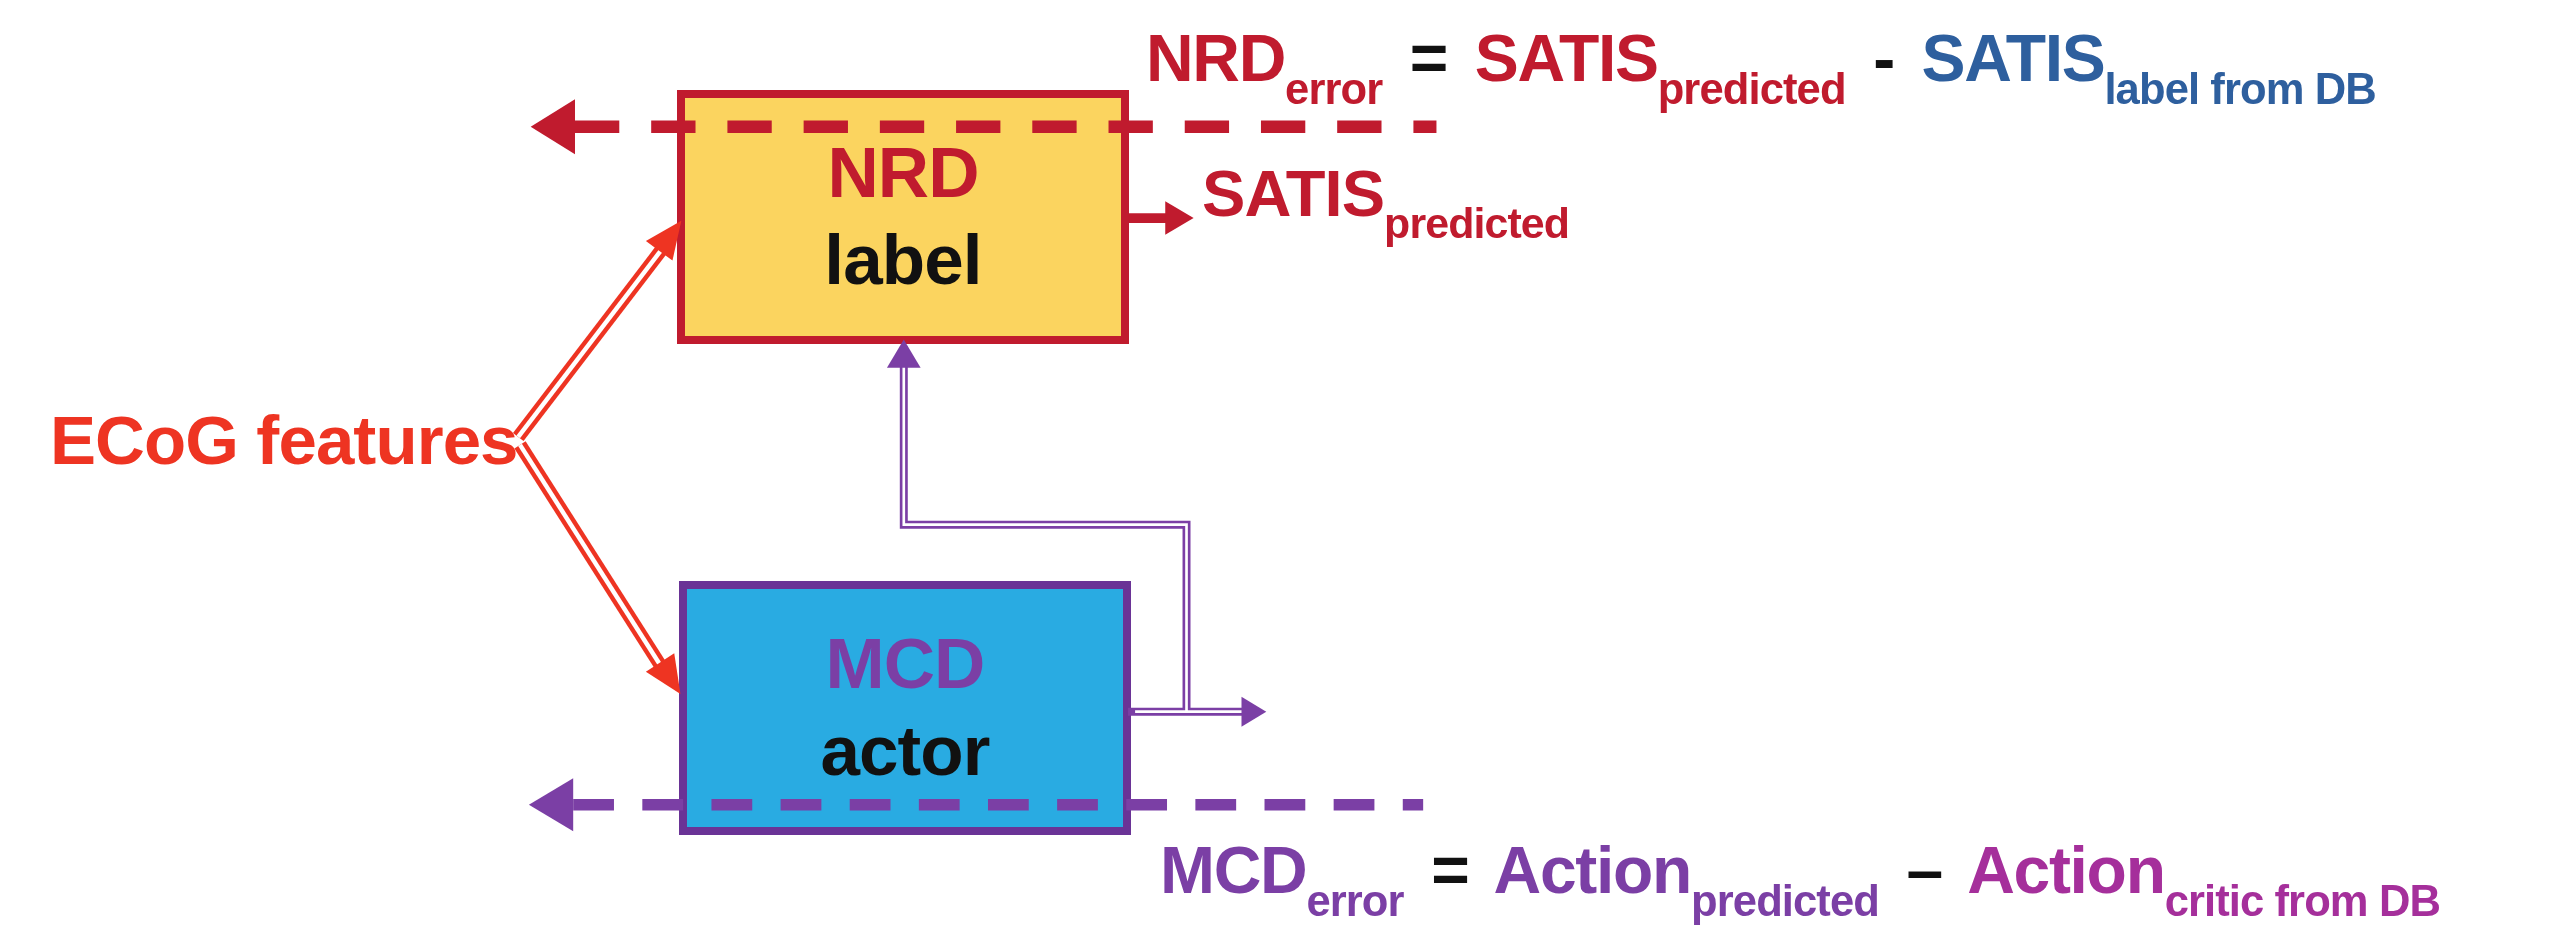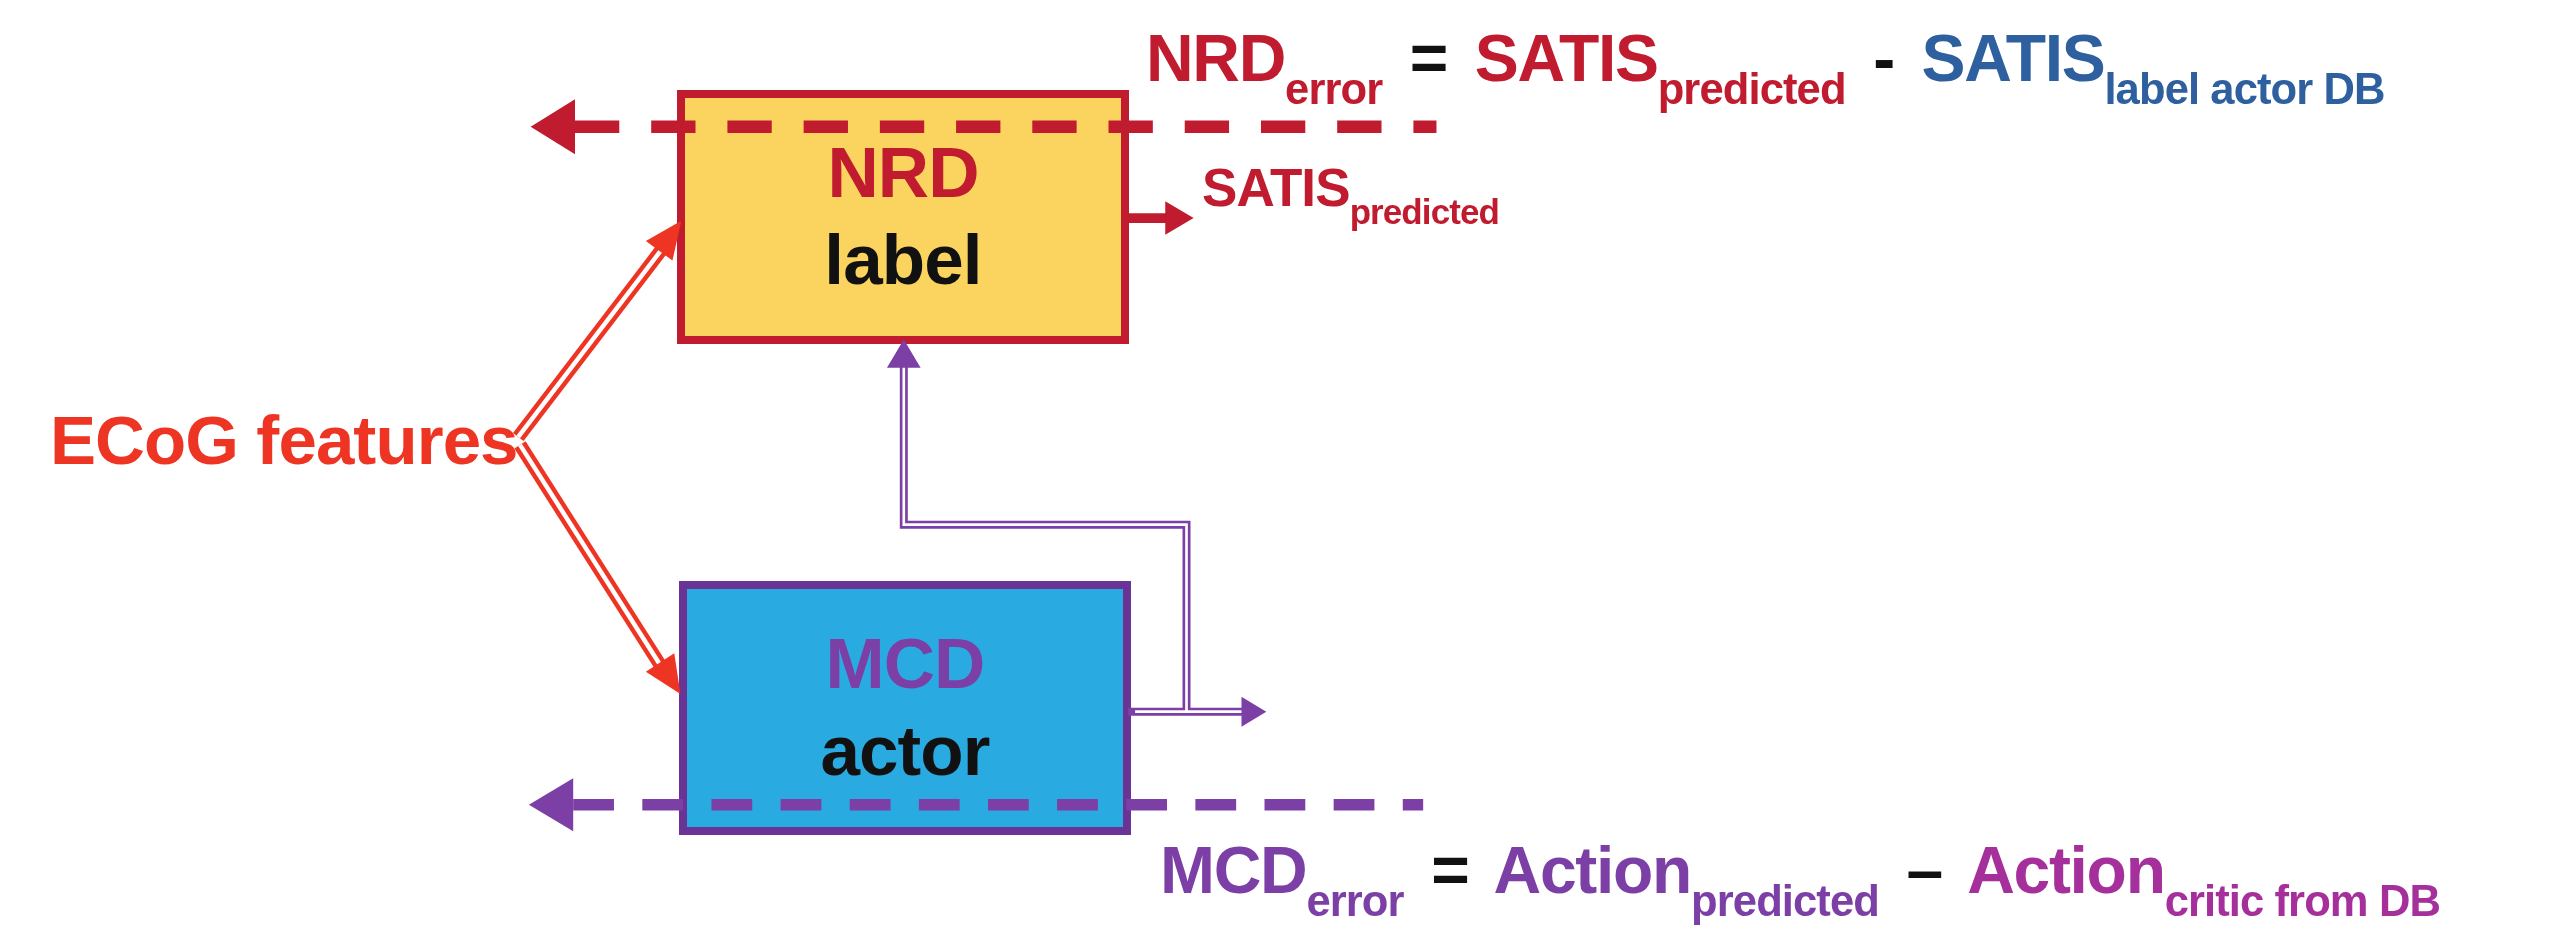--- a/index.html
+++ b/index.html
@@ -29,21 +29,21 @@
   }
   .box-title,.box-subtitle{font-size:71px;line-height:1.05;letter-spacing:-0.9px;}
   .c-crimson{color:var(--crimson,#C01B2E);}
   .c-brightred{color:var(--bright-red,#EE3422);}
   .c-blue{color:var(--blue,#2E5F9E);}
   .c-purple{color:var(--purple,#7B3FA5);}
   .c-magenta{color:var(--magenta,#A52F9B);}
   .c-black{color:var(--black,#111111);}
   .txt{position:absolute;z-index:3;white-space:nowrap;line-height:1;}
   .ecog{left:23px;top:406px;font-size:69px;letter-spacing:-0.9px;margin-left:27px;}
-  .outlabel{font-size:53px;letter-spacing:-0.9px;}
+  .outlabel{font-size:65px;letter-spacing:-0.9px;}
   .satis-out{left:1202px;top:161px;}
   .action-out{left:1296px;top:663px;}
   .formula{font-size:66px;letter-spacing:-1.3px;}
   .formula-top{left:1146px;top:25px;}
   .formula-bottom{left:1160px;top:837px;}
   .sub{font-size:0.66em;position:relative;top:0.52em;white-space:pre;letter-spacing:-0.9px;}
   .op{margin:0 0.16em;}
 </style>
 </head>
 <body>
@@ -102,21 +102,21 @@
   <div class="txt outlabel satis-out c-crimson">
     <span>SATIS</span><span class="sub">predicted</span>
   </div>
 
 
   <div class="txt formula formula-top">
     <span class="c-crimson"><span>NRD</span><span class="sub">error</span></span>
     <span class="op c-black">=</span>
     <span class="c-crimson"><span>SATIS</span><span class="sub">predicted</span></span>
     <span class="op c-black">-</span>
-    <span class="c-blue"><span>SATIS</span><span class="sub">label actor DB</span></span>
+    <span class="c-blue"><span>SATIS</span><span class="sub">label from DB</span></span>
   </div>
 
   <div class="txt formula formula-bottom">
     <span class="c-purple"><span>MCD</span><span class="sub">error</span></span>
     <span class="op c-black">=</span>
     <span class="c-purple"><span>Action</span><span class="sub">predicted</span></span>
     <span class="op c-black">–</span>
     <span class="c-magenta"><span>Action</span><span class="sub">critic from DB</span></span>
   </div>
 

